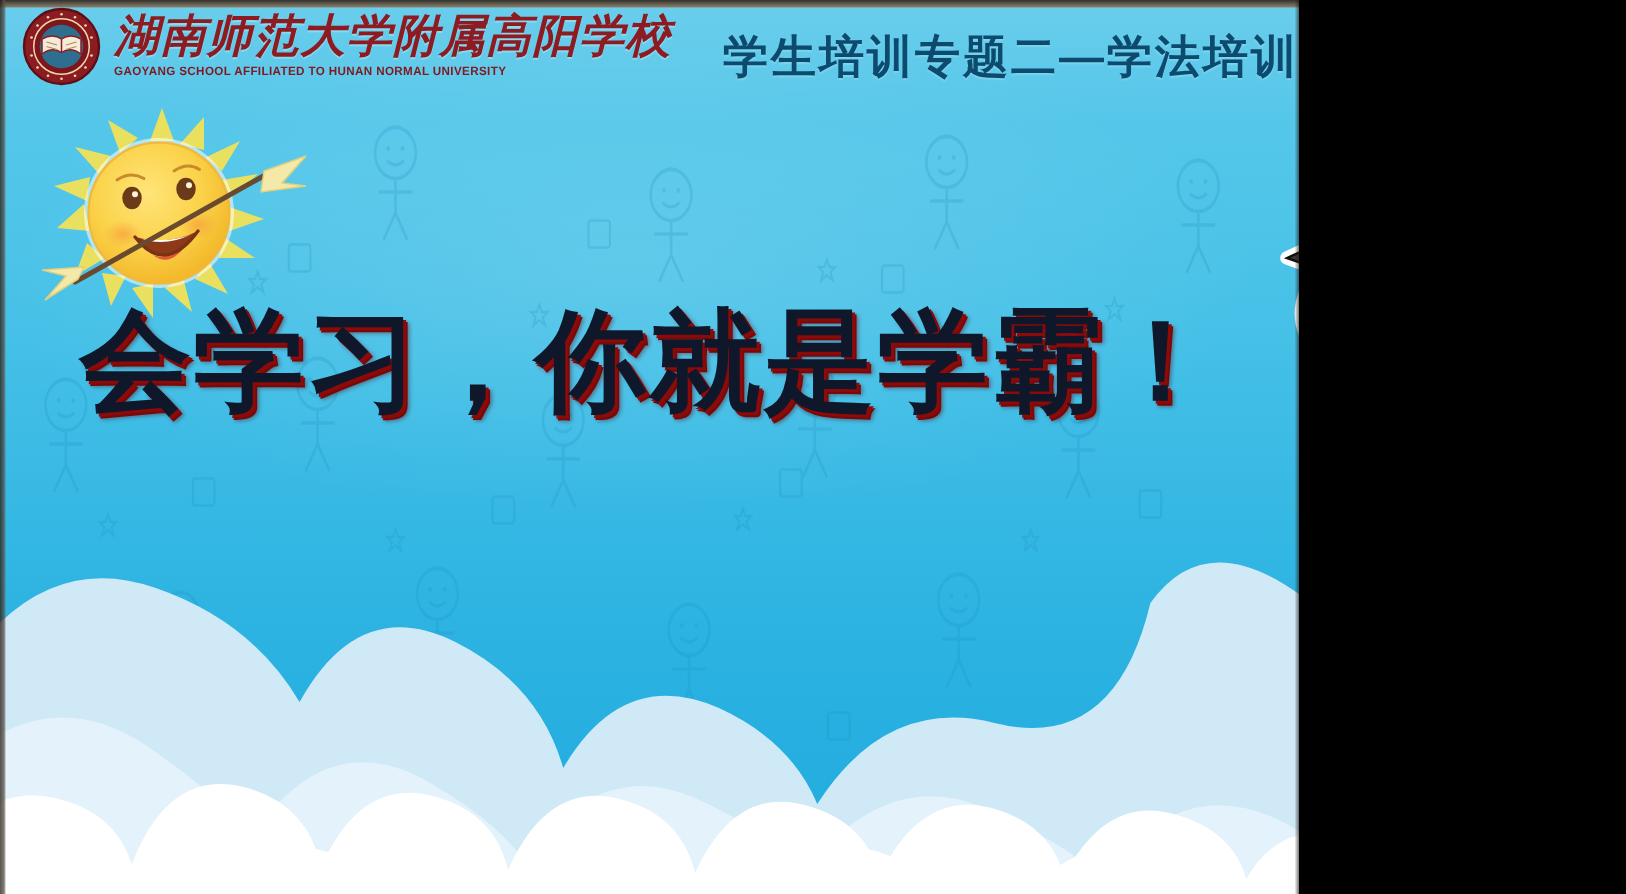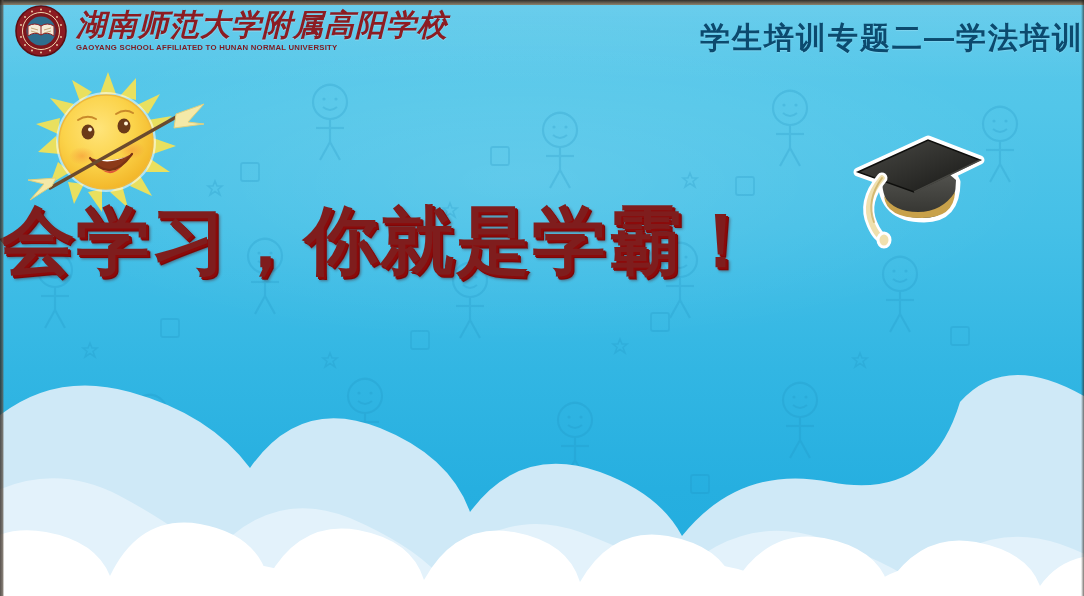--- a/index.html
+++ b/index.html
@@ -6,21 +6,21 @@
     margin: 0;
     padding: 0;
     background: #000;
   }
   body {
     font-family: "Liberation Sans", "DejaVu Sans", sans-serif;
   }
 
   #slide {
     position: relative;
-    width: 1084px;
+    width: 866px;
     height: 596px;
     overflow: hidden;
     background: #3FBDE6;
   }
 
   
   .sky {
     position: absolute;
     inset: 0;
     background: linear-gradient(180deg,
@@ -149,26 +149,26 @@
     width: 180px;
     height: 140px;
   }
   .cap-wrap svg { display: block; width: 100%; height: 100%; }
 
   
   .headline {
     position: absolute;
     top: 192px;
     left: 0; right: 0;
-    text-align: left;
+    text-align: center;
     font-family: "Liberation Sans", "DejaVu Sans", sans-serif;
     font-size: 74px;
     font-weight: bold;
     letter-spacing: 2px;
-    color: #7f1d1d;
+    color: #0f172a;
     text-shadow:
       2px 2px 0 #8B0A0A,
       3px 3px 0 #7A0808,
       4px 4px 3px rgba(80,5,5,0.45);
     white-space: nowrap;
   }
 
   
   .clouds {
     position: absolute;

